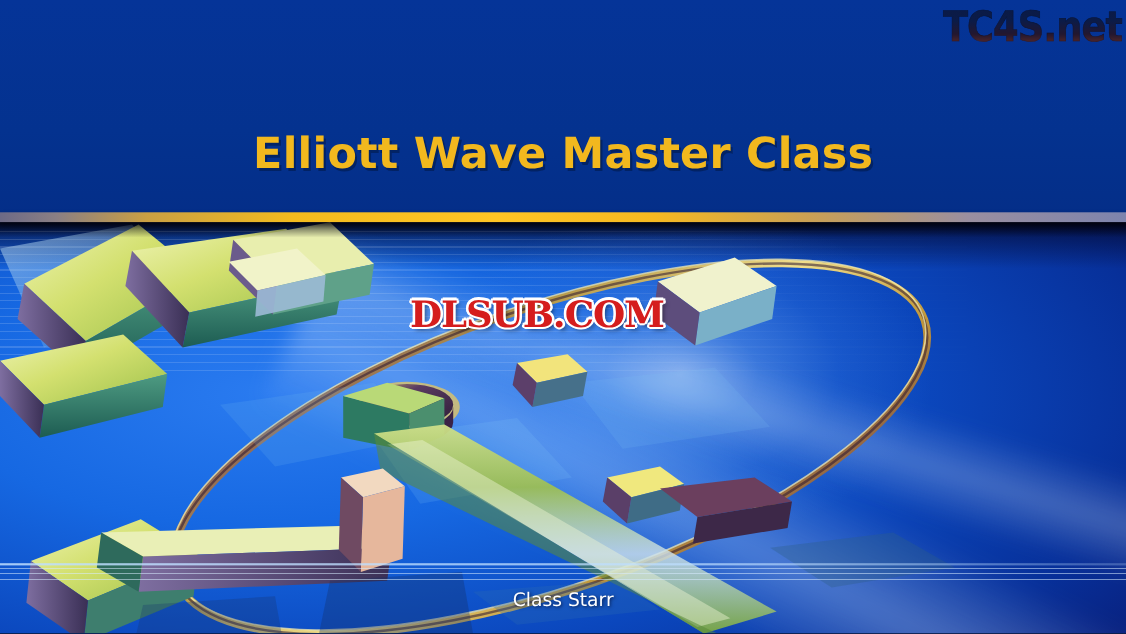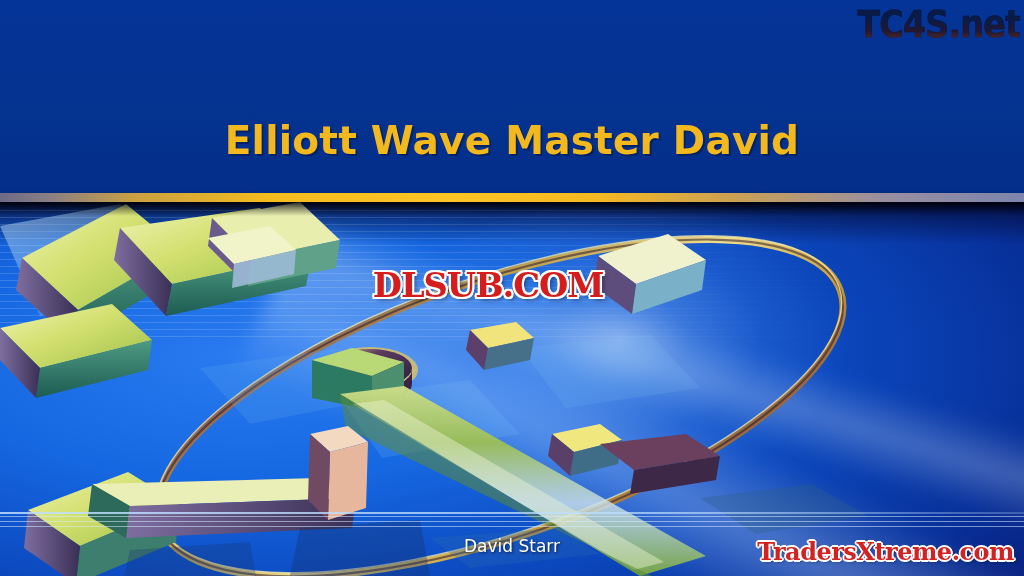--- a/index.html
+++ b/index.html
@@ -332,24 +332,23 @@
       <polygon points="130,352 250,344 256,378 124,378" fill="#17356f" opacity=".3"></polygon>
     </svg>
 
     <div class="hline-bright"></div>
     <div class="scanlines-bottom"></div>
   </div>
 
   <div class="gold-rule"></div>
   <div class="gold-rule-shadow"></div>
 
-  <div class="title">Elliott Wave Master David</div>
-
-
-  <div class="presenter">David Starr</div>
+  <div class="title">Elliott Wave Master Class</div>
+
+
+  <div class="presenter">Class Starr</div>
 
   <div class="wm-tc4s">TC4S.net</div>
 
   <div class="wm-dlsub">DLSUB.COM</div>
 
-  <div class="wm-txtreme">TradersXtreme.com</div>
 
 </div>
 
 </body></html>

